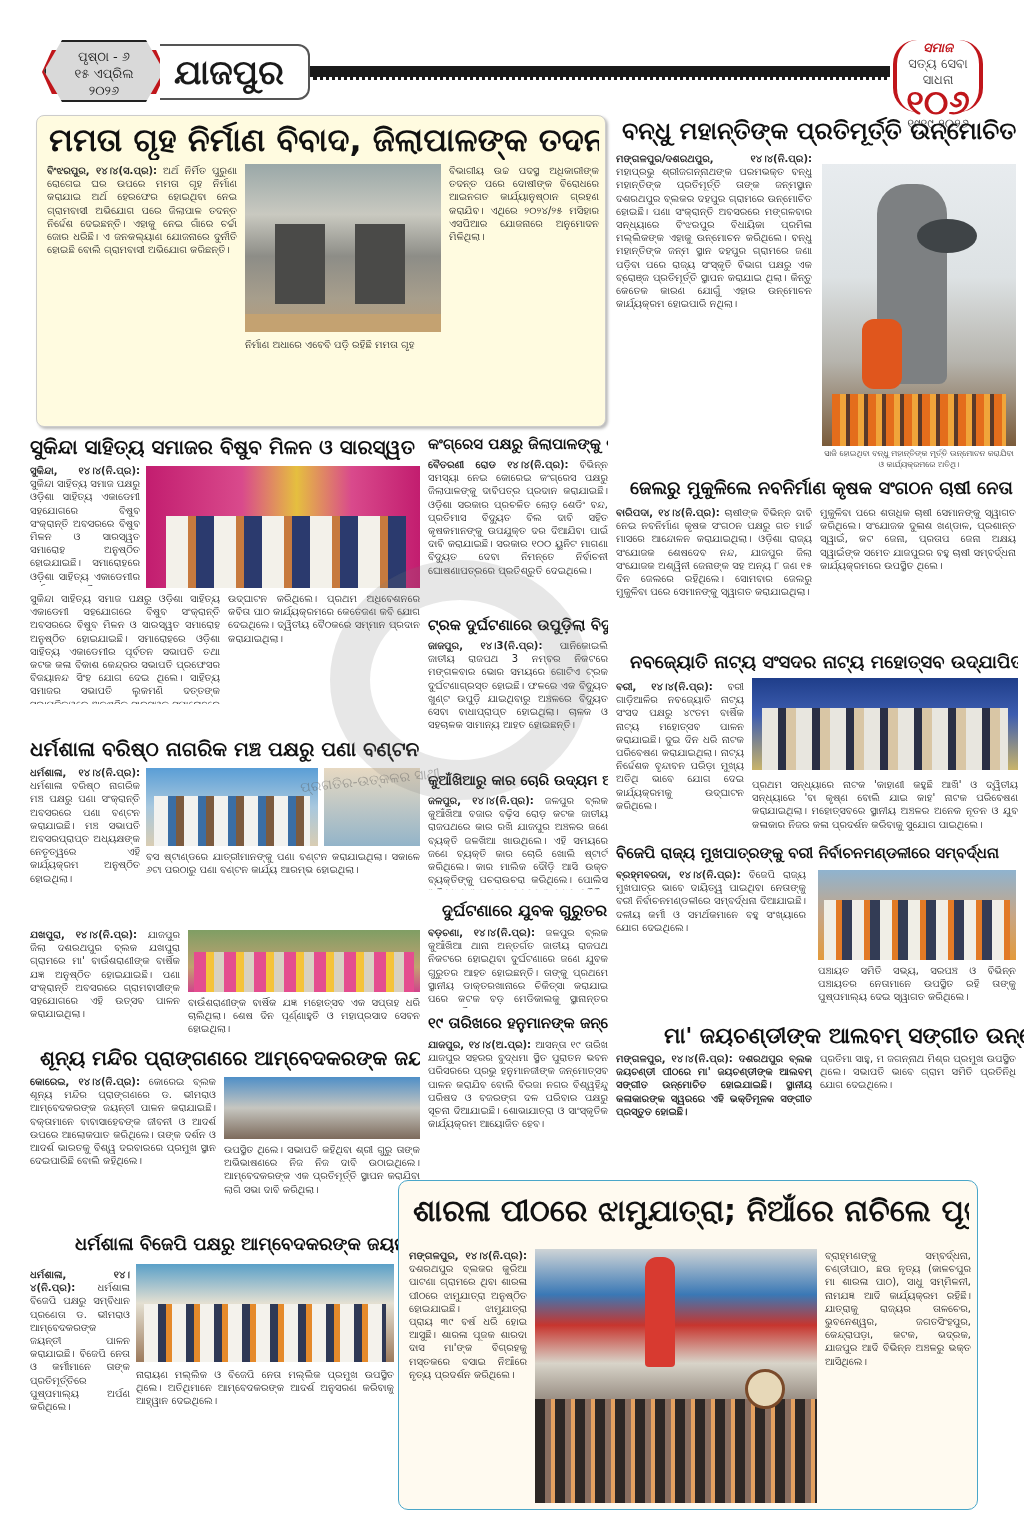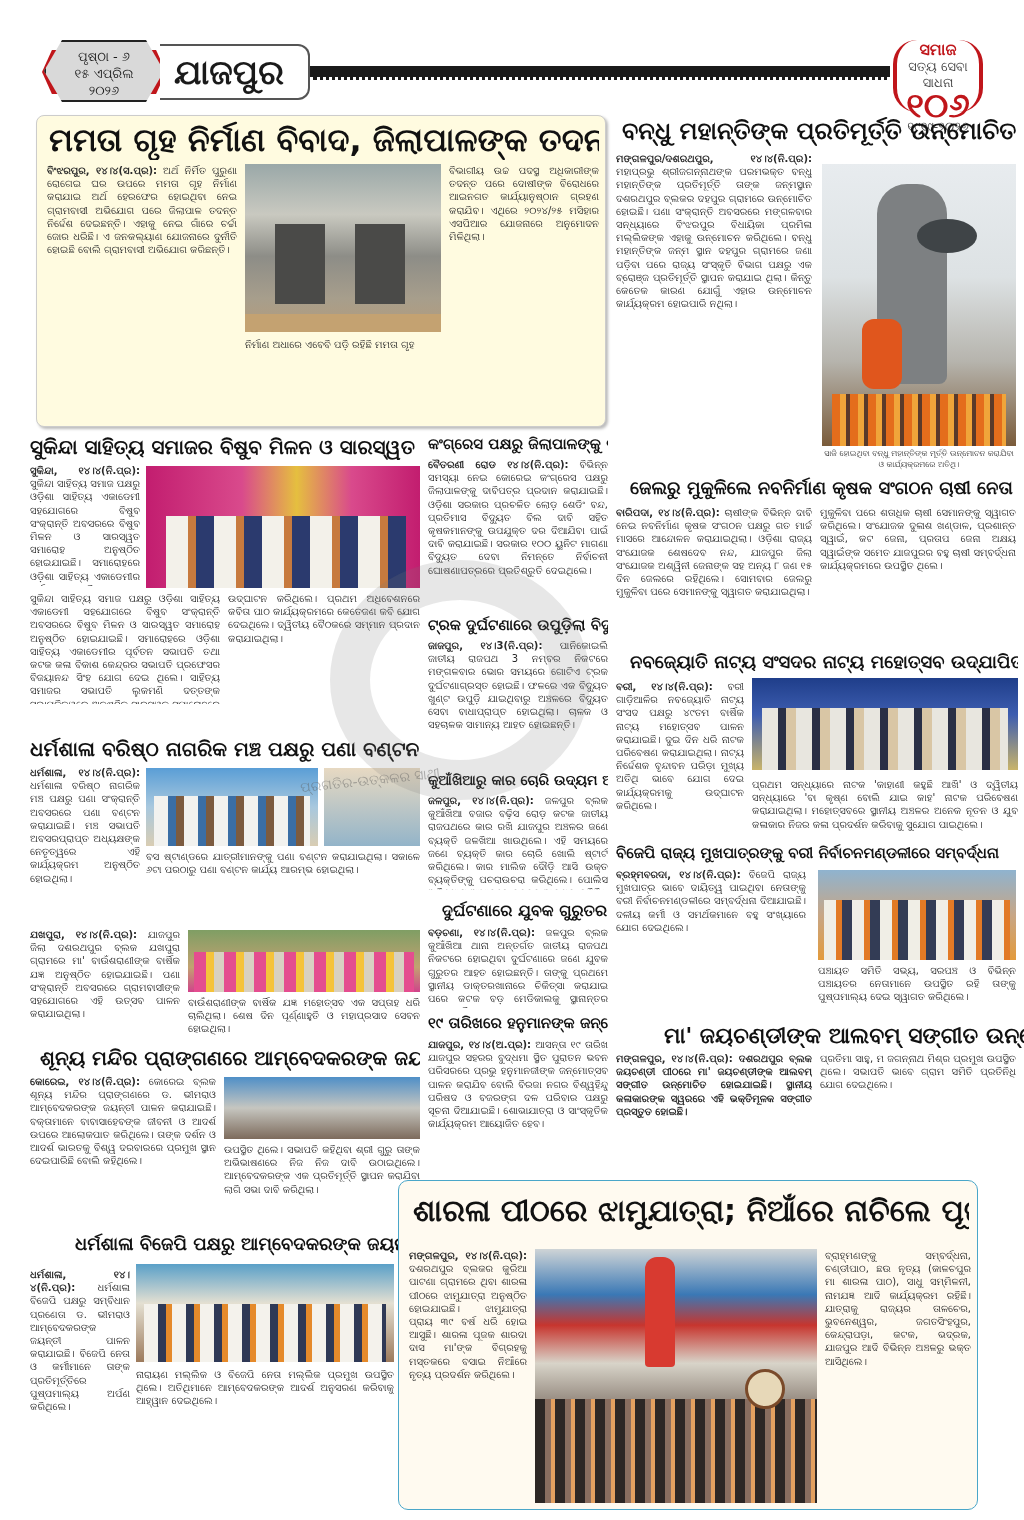--- a/index.html
+++ b/index.html
@@ -4,21 +4,21 @@
 <style>
   * { box-sizing: border-box; margin: 0; padding: 0; }
   body { width: 1024px; height: 1520px; background: #fff; font-family: "DejaVu Sans", sans-serif; color: #1a1a1a; position: relative; overflow: hidden; }
   .abs { position: absolute; }
   
   .hdr-tag { left: 44px; top: 40px; width: 120px; height: 62px; background: #d9d9d9; border: 2px solid #222; clip-path: polygon(15% 0, 85% 0, 100% 50%, 85% 100%, 15% 100%, 0 50%); text-align: center; font-size: 13px; line-height: 17px; padding-top: 6px; }
   .hdr-red { left: 42px; top: 50px; width: 124px; height: 44px; background: #c0161b; clip-path: polygon(8% 0, 92% 0, 100% 50%, 92% 100%, 8% 100%, 0 50%); }
   .hdr-section { left: 160px; top: 44px; width: 150px; height: 56px; border: 2px solid #555; border-left: none; border-radius: 0 12px 12px 0; font-size: 34px; font-weight: bold; line-height: 52px; padding-left: 14px; background: #fff; }
   .hdr-bar { left: 310px; top: 66px; width: 580px; height: 14px; background: #1a1a1a; border-bottom: 3px dotted #fff; }
   .hdr-logo { left: 893px; top: 40px; width: 90px; height: 72px; border-left: 4px solid #c0161b; border-right: 4px solid #c0161b; border-radius: 24px; text-align: center; }
-  .hdr-logo .brand { font-size: 16px; color: #c0161b; font-weight: bold; }
+  .hdr-logo .brand { font-size: 13px; color: #c0161b; font-weight: bold; font-style: italic; }
   .hdr-logo .num { font-size: 34px; color: #c0161b; font-weight: bold; line-height: 28px; }
   .hdr-logo .yr { font-size: 13px; color: #444; }
   
   .box { border-radius: 8px; }
   .lead-box { left: 36px; top: 115px; width: 570px; height: 312px; background: #fffbe0; border: 1px solid #ccc; box-shadow: 2px 2px 3px #bbb; }
   .head { font-weight: bold; color: #111; white-space: nowrap; overflow: hidden; }
   .h-xl { font-size: 32px; line-height: 40px; }
   .h-lg { font-size: 24px; line-height: 30px; }
   .h-md { font-size: 20px; line-height: 26px; }
   .body-text { font-size: 10px; line-height: 13.2px; color: #2a2a2a; text-align: justify; overflow: hidden; }

